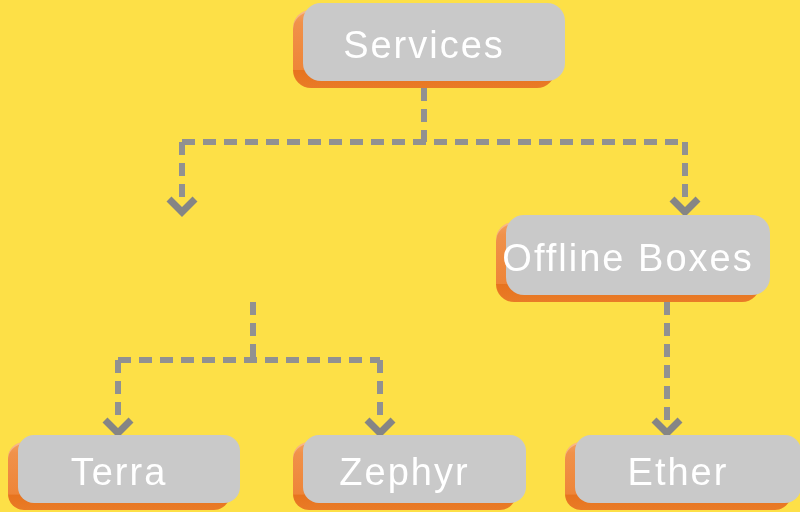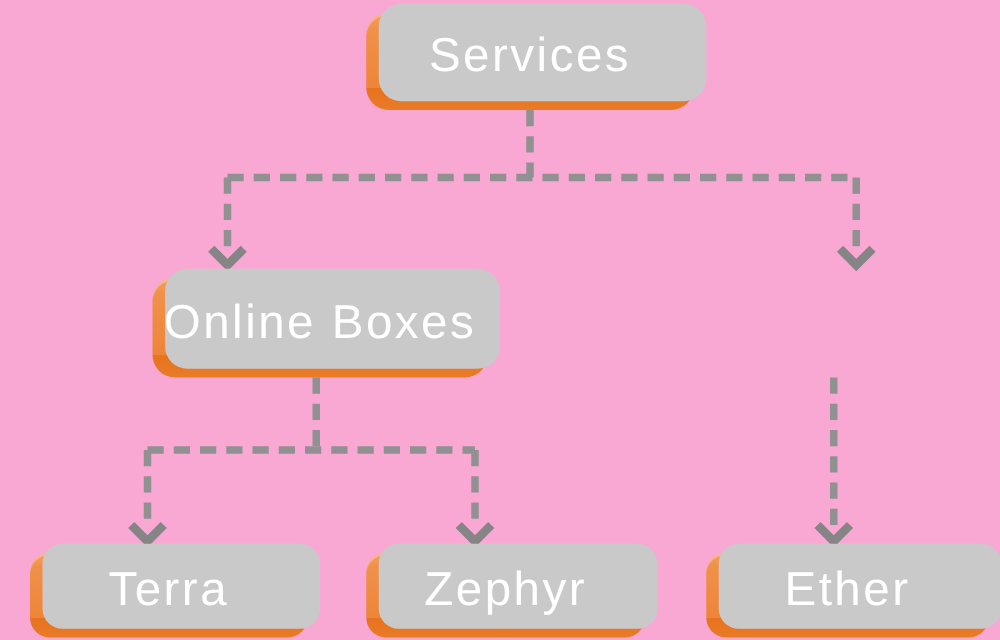--- a/index.html
+++ b/index.html
@@ -1,19 +1,19 @@
 <!DOCTYPE html>
 <html><head>
 <meta charset="utf-8">
 <style>
   html,body{margin:0;padding:0;background:#ffffff;}
   .canvas{
     position:relative;
     width:800px;height:512px;
-    background:#f9a8d4;
+    background:#fde047;
     overflow:hidden;
     font-family:"Liberation Sans", sans-serif;
   }
   .connector-layer{
     position:absolute;left:0;top:0;width:800px;height:512px;z-index:1;
   }
   .node{
     position:absolute;z-index:2;
     display:flex;align-items:center;justify-content:center;
     border-radius:18px;
@@ -34,21 +34,21 @@
     position:absolute;inset:0;
     transform:translate(10px,-7px);
     background:#c9c9c9;
     border-radius:18px;
     z-index:-1;
   }
   .node span{padding-bottom:8px;}
   .node-services{left:293px;top:10px;width:262px;height:78px;}
   .node-online  {left:122px;top:222px;width:268px;height:80px;}
   .node-offline {left:496px;top:222px;width:264px;height:80px;}
-  .node-terra   {left:24px;  top:442px;width:222px;height:68px;border-radius:16px;align-items:center;}
+  .node-terra   {left:8px;  top:442px;width:222px;height:68px;border-radius:16px;align-items:center;}
   .node-zephyr  {left:293px;top:442px;width:223px;height:68px;border-radius:16px;}
   .node-ether   {left:565px;top:442px;width:226px;height:68px;border-radius:16px;}
   .node-terra::before,.node-zephyr::before,.node-ether::before{border-radius:16px;}
   .dash{stroke:#919191;stroke-width:6;fill:none;stroke-dasharray:13 8;}
   .arrowhead{stroke:#858585;stroke-width:7;fill:none;}
 </style>
 </head>
 <body>
 
 <div class="canvas">
@@ -76,24 +76,24 @@
     <path class="arrowhead" d="M367 420 L380 433 L393 420"></path>
 
     <path class="dash" d="M667 302 V420"></path>
     <path class="arrowhead" d="M654 420 L667 433 L680 420"></path>
   </svg>
 
   <div class="node node-services">
     <span>Services</span>
   </div>
 
-  <div class="node node-online">
-    <span>Online Boxes</span>
+
+  <div class="node node-offline">
+    <span>Offline Boxes</span>
   </div>
-
 
   <div class="node node-terra">
     <span>Terra</span>
   </div>
 
   <div class="node node-ether">
     <span>Ether</span>
   </div>
 
   <div class="node node-zephyr">

